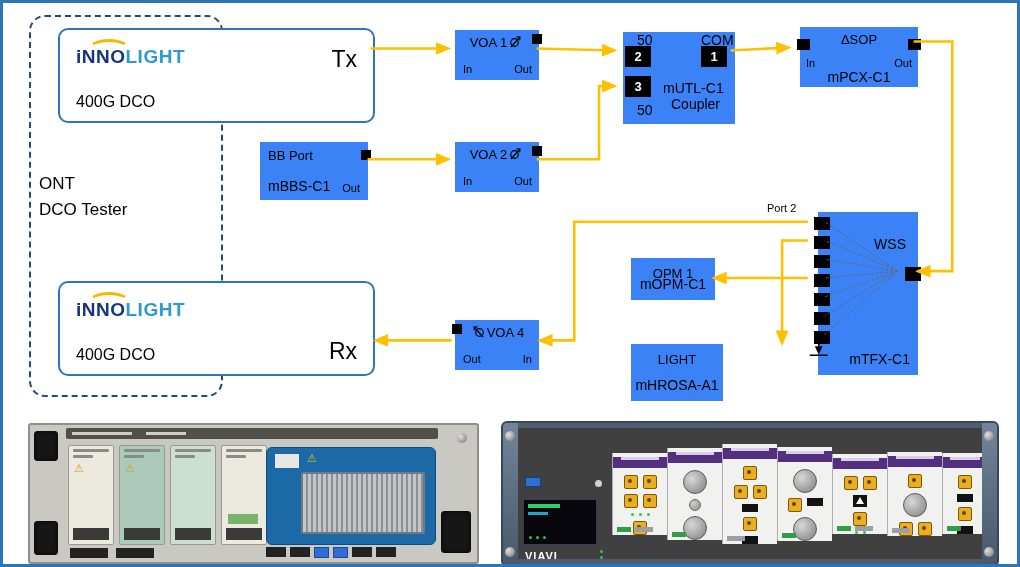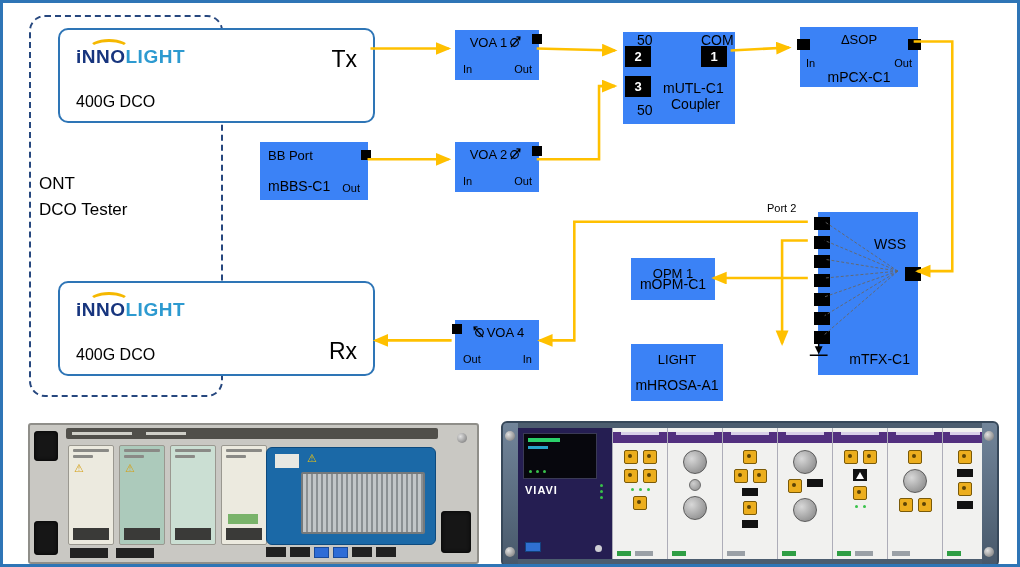--- a/index.html
+++ b/index.html
@@ -72,21 +72,21 @@
   .cports{position:absolute;left:40px;bottom:4px;display:flex;gap:8px;}
   .dport{width:20px;height:10px;background:#222;}
   .dportw{width:38px;height:10px;background:#222;}
   .uport{width:13px;height:9px;background:#2e6cd6;border:1px solid #1a4a9a;}
   
   .hwr{position:absolute;left:498px;top:418px;width:494px;height:142px;background:#4c5d6f;
        border:2px solid #37485a;border-radius:6px;}
   .rail{position:absolute;top:0;bottom:0;width:15px;background:linear-gradient(#72859a,#47586a);}
   .rail.left{left:0;border-radius:4px 0 0 4px;}
   .rail.right{right:0;border-radius:0 4px 4px 0;}
-  .face{position:absolute;left:15px;top:5px;right:15px;bottom:6px;background:#404040;display:flex;overflow:hidden;}
+  .face{position:absolute;left:15px;top:5px;right:15px;bottom:6px;background:#404040;display:flex;overflow:hidden;align-items:center;}
   .mA{width:94px;background:#251e52;position:relative;flex:none;}
   .scr{position:absolute;left:5px;top:5px;width:72px;height:44px;background:#07070d;border:1px solid #3a3a55;}
   .scr-bar{position:absolute;left:4px;top:4px;width:32px;height:4px;background:#2bd06a;}
   .scr-bar2{position:absolute;left:4px;top:12px;width:20px;height:3px;background:#27a3c9;}
   .ldot{position:absolute;width:3px;height:3px;border-radius:50%;background:#39c24a;}
   .viavi{position:absolute;left:7px;top:56px;color:#fff;font-weight:bold;font-size:11px;letter-spacing:1px;}
   .ledcol{position:absolute;right:9px;top:56px;display:flex;flex-direction:column;gap:3px;}
   .ld{width:3px;height:3px;border-radius:50%;background:#39c24a;}
   .usb{position:absolute;left:7px;bottom:7px;width:14px;height:8px;background:#2f6fd0;border:1px solid #14417e;}
   .pwr{position:absolute;right:10px;bottom:7px;width:7px;height:7px;border-radius:50%;background:#cfcfd4;}

